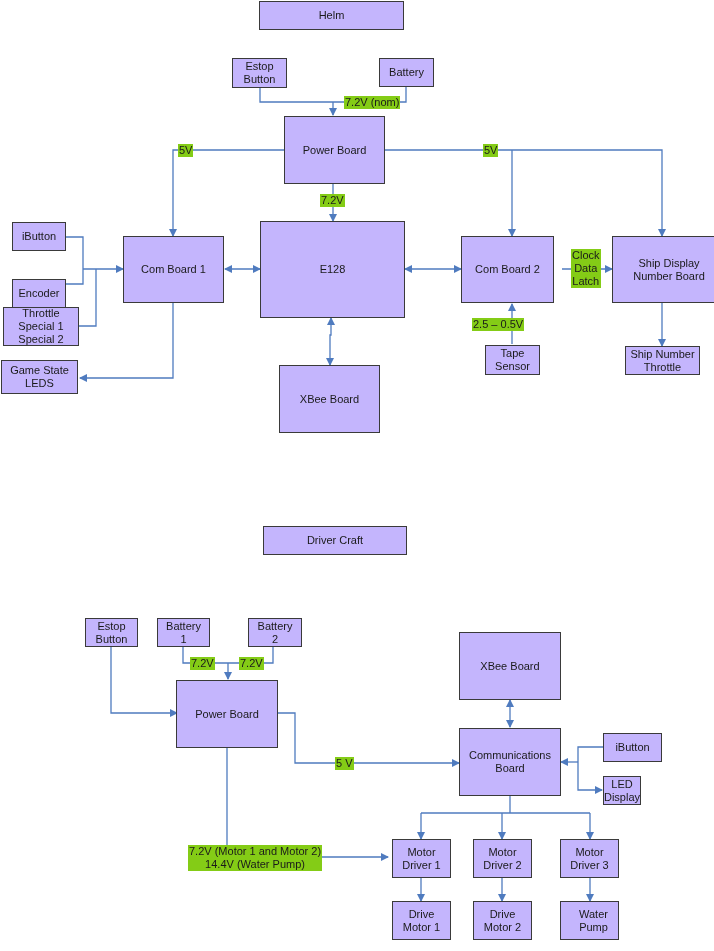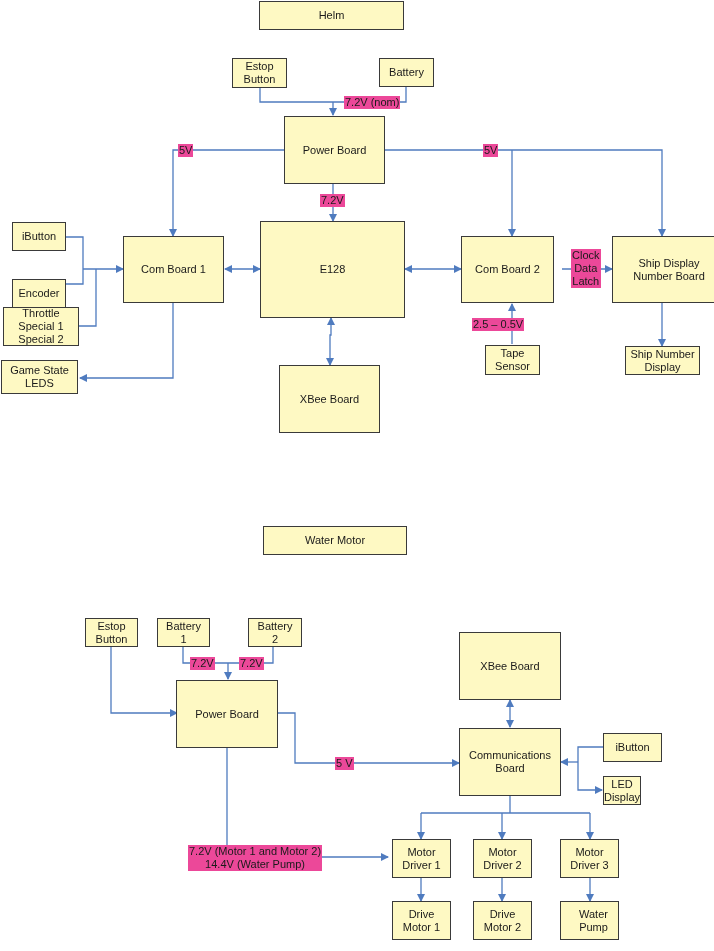--- a/index.html
+++ b/index.html
@@ -1,22 +1,22 @@
 <!DOCTYPE html>
 <html><head>
 <meta charset="utf-8">
 <style>
   html, body { margin:0; padding:0; background:#ffffff; }
   body { width:714px; height:951px; position:relative; overflow:hidden;
          font-family:"Liberation Sans", sans-serif; color:#1a1a1a; }
-  .box { position:absolute; box-sizing:border-box; background:#fef9c3;
+  .box { position:absolute; box-sizing:border-box; background:#c4b5fd;
          border:1.5px solid #3a3a3a; display:flex; align-items:center;
          justify-content:center; text-align:center; font-size:11px; line-height:13px;
          white-space:pre-line; }
-  .lbl { position:absolute; font-size:11px; line-height:13px; background:#ec4899;
+  .lbl { position:absolute; font-size:11px; line-height:13px; background:#84cc16;
          text-align:center; white-space:pre-line; padding:0 1px; }
   svg#wires { position:absolute; left:0; top:0; }
 </style>
 </head>
 <body>
 
 <svg id="wires" width="714" height="951">
   <defs>
     <marker id="ah" markerWidth="8" markerHeight="8" refX="7" refY="4" orient="auto" markerUnits="userSpaceOnUse">
       <path d="M0,0 L8,4 L0,8 z" fill="#4f7bbf"></path>
@@ -81,32 +81,32 @@
 <div class="box" style="left:12px;top:269px;width:54px;height:29px;margin-top:10px;">Encoder</div>
 <div class="box" style="left:3px;top:307px;width:76px;height:39px;">Throttle
 Special 1
 Special 2</div>
 <div class="box" style="left:1px;top:360px;width:77px;height:34px;">Game State
 LEDS</div>
 <div class="box" style="left:279px;top:365px;width:101px;height:68px;">XBee Board</div>
 <div class="box" style="left:485px;top:345px;width:55px;height:30px;">Tape
 Sensor</div>
 <div class="box" style="left:625px;top:346px;width:75px;height:29px;">Ship Number
-Display</div>
+Throttle</div>
 
 <div class="lbl" style="left:344px;top:96px;">7.2V (nom)</div>
 <div class="lbl" style="left:178px;top:144px;">5V</div>
 <div class="lbl" style="left:483px;top:144px;">5V</div>
 <div class="lbl" style="left:320px;top:194px;">7.2V</div>
 <div class="lbl" style="left:472px;top:318px;">2.5 – 0.5V</div>
 <div class="lbl" style="left:571px;top:249px;">Clock
 Data
 Latch</div>
 
-<div class="box" style="left:263px;top:526px;width:144px;height:29px;">Water Motor</div>
+<div class="box" style="left:263px;top:526px;width:144px;height:29px;">Driver Craft</div>
 <div class="box" style="left:85px;top:618px;width:53px;height:29px;">Estop
 Button</div>
 <div class="box" style="left:157px;top:618px;width:53px;height:29px;">Battery
 1</div>
 <div class="box" style="left:248px;top:618px;width:54px;height:29px;">Battery
 2</div>
 <div class="box" style="left:176px;top:680px;width:102px;height:68px;">Power Board</div>
 <div class="box" style="left:459px;top:632px;width:102px;height:68px;">XBee Board</div>
 <div class="box" style="left:459px;top:728px;width:102px;height:68px;">Communications
 Board</div>

